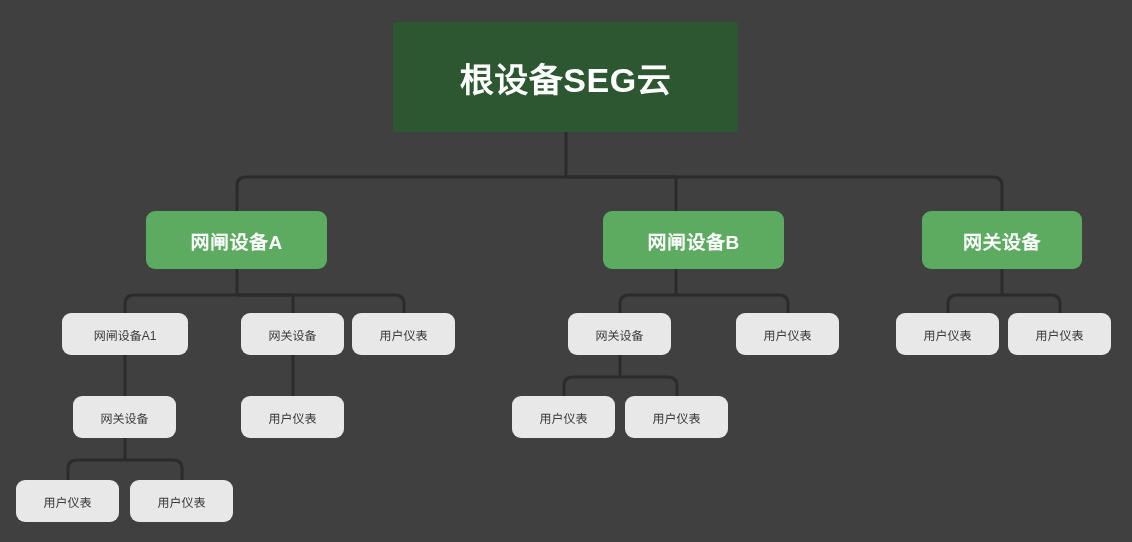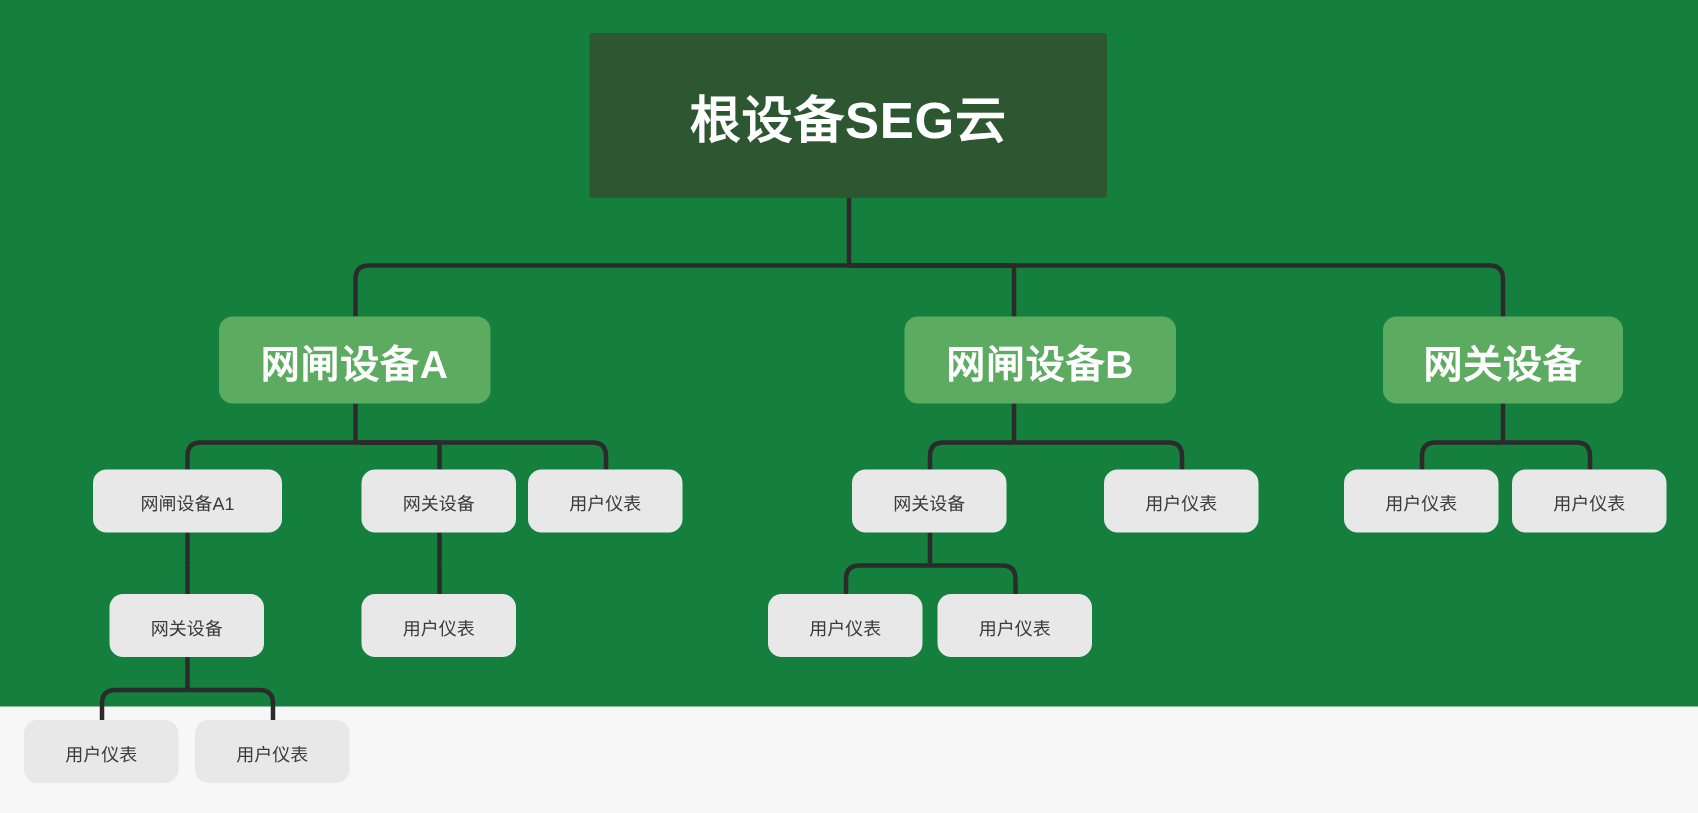--- a/index.html
+++ b/index.html
@@ -10,22 +10,22 @@
   body {
     width: 1132px;
     height: 542px;
     background: #f7f7f7;
     font-family: "Liberation Sans", "DejaVu Sans", sans-serif;
     overflow: hidden;
   }
   #diagram {
     position: relative;
     width: 1132px;
-    height: 471px;
-    background: #15803d;
+    height: 542px;
+    background: #404040;
   }
   #connectors {
     position: absolute;
     left: 0;
     top: 0;
     width: 1132px;
     height: 542px;
     pointer-events: none;
   }
   .node {
@@ -43,21 +43,21 @@
     color: #ffffff;
     font-weight: bold;
     font-size: 34px;
     border-radius: 2px;
     letter-spacing: 0.5px;
   }
   .node-branch {
     background: #5cab61;
     color: #ffffff;
     font-weight: bold;
-    font-size: 26px;
+    font-size: 19px;
     border-radius: 9px;
     letter-spacing: 0.5px;
   }
   .node-leaf {
     background: #e8e8e8;
     color: #3b3b3b;
     font-weight: normal;
     font-size: 12px;
     border-radius: 9px;
   }

